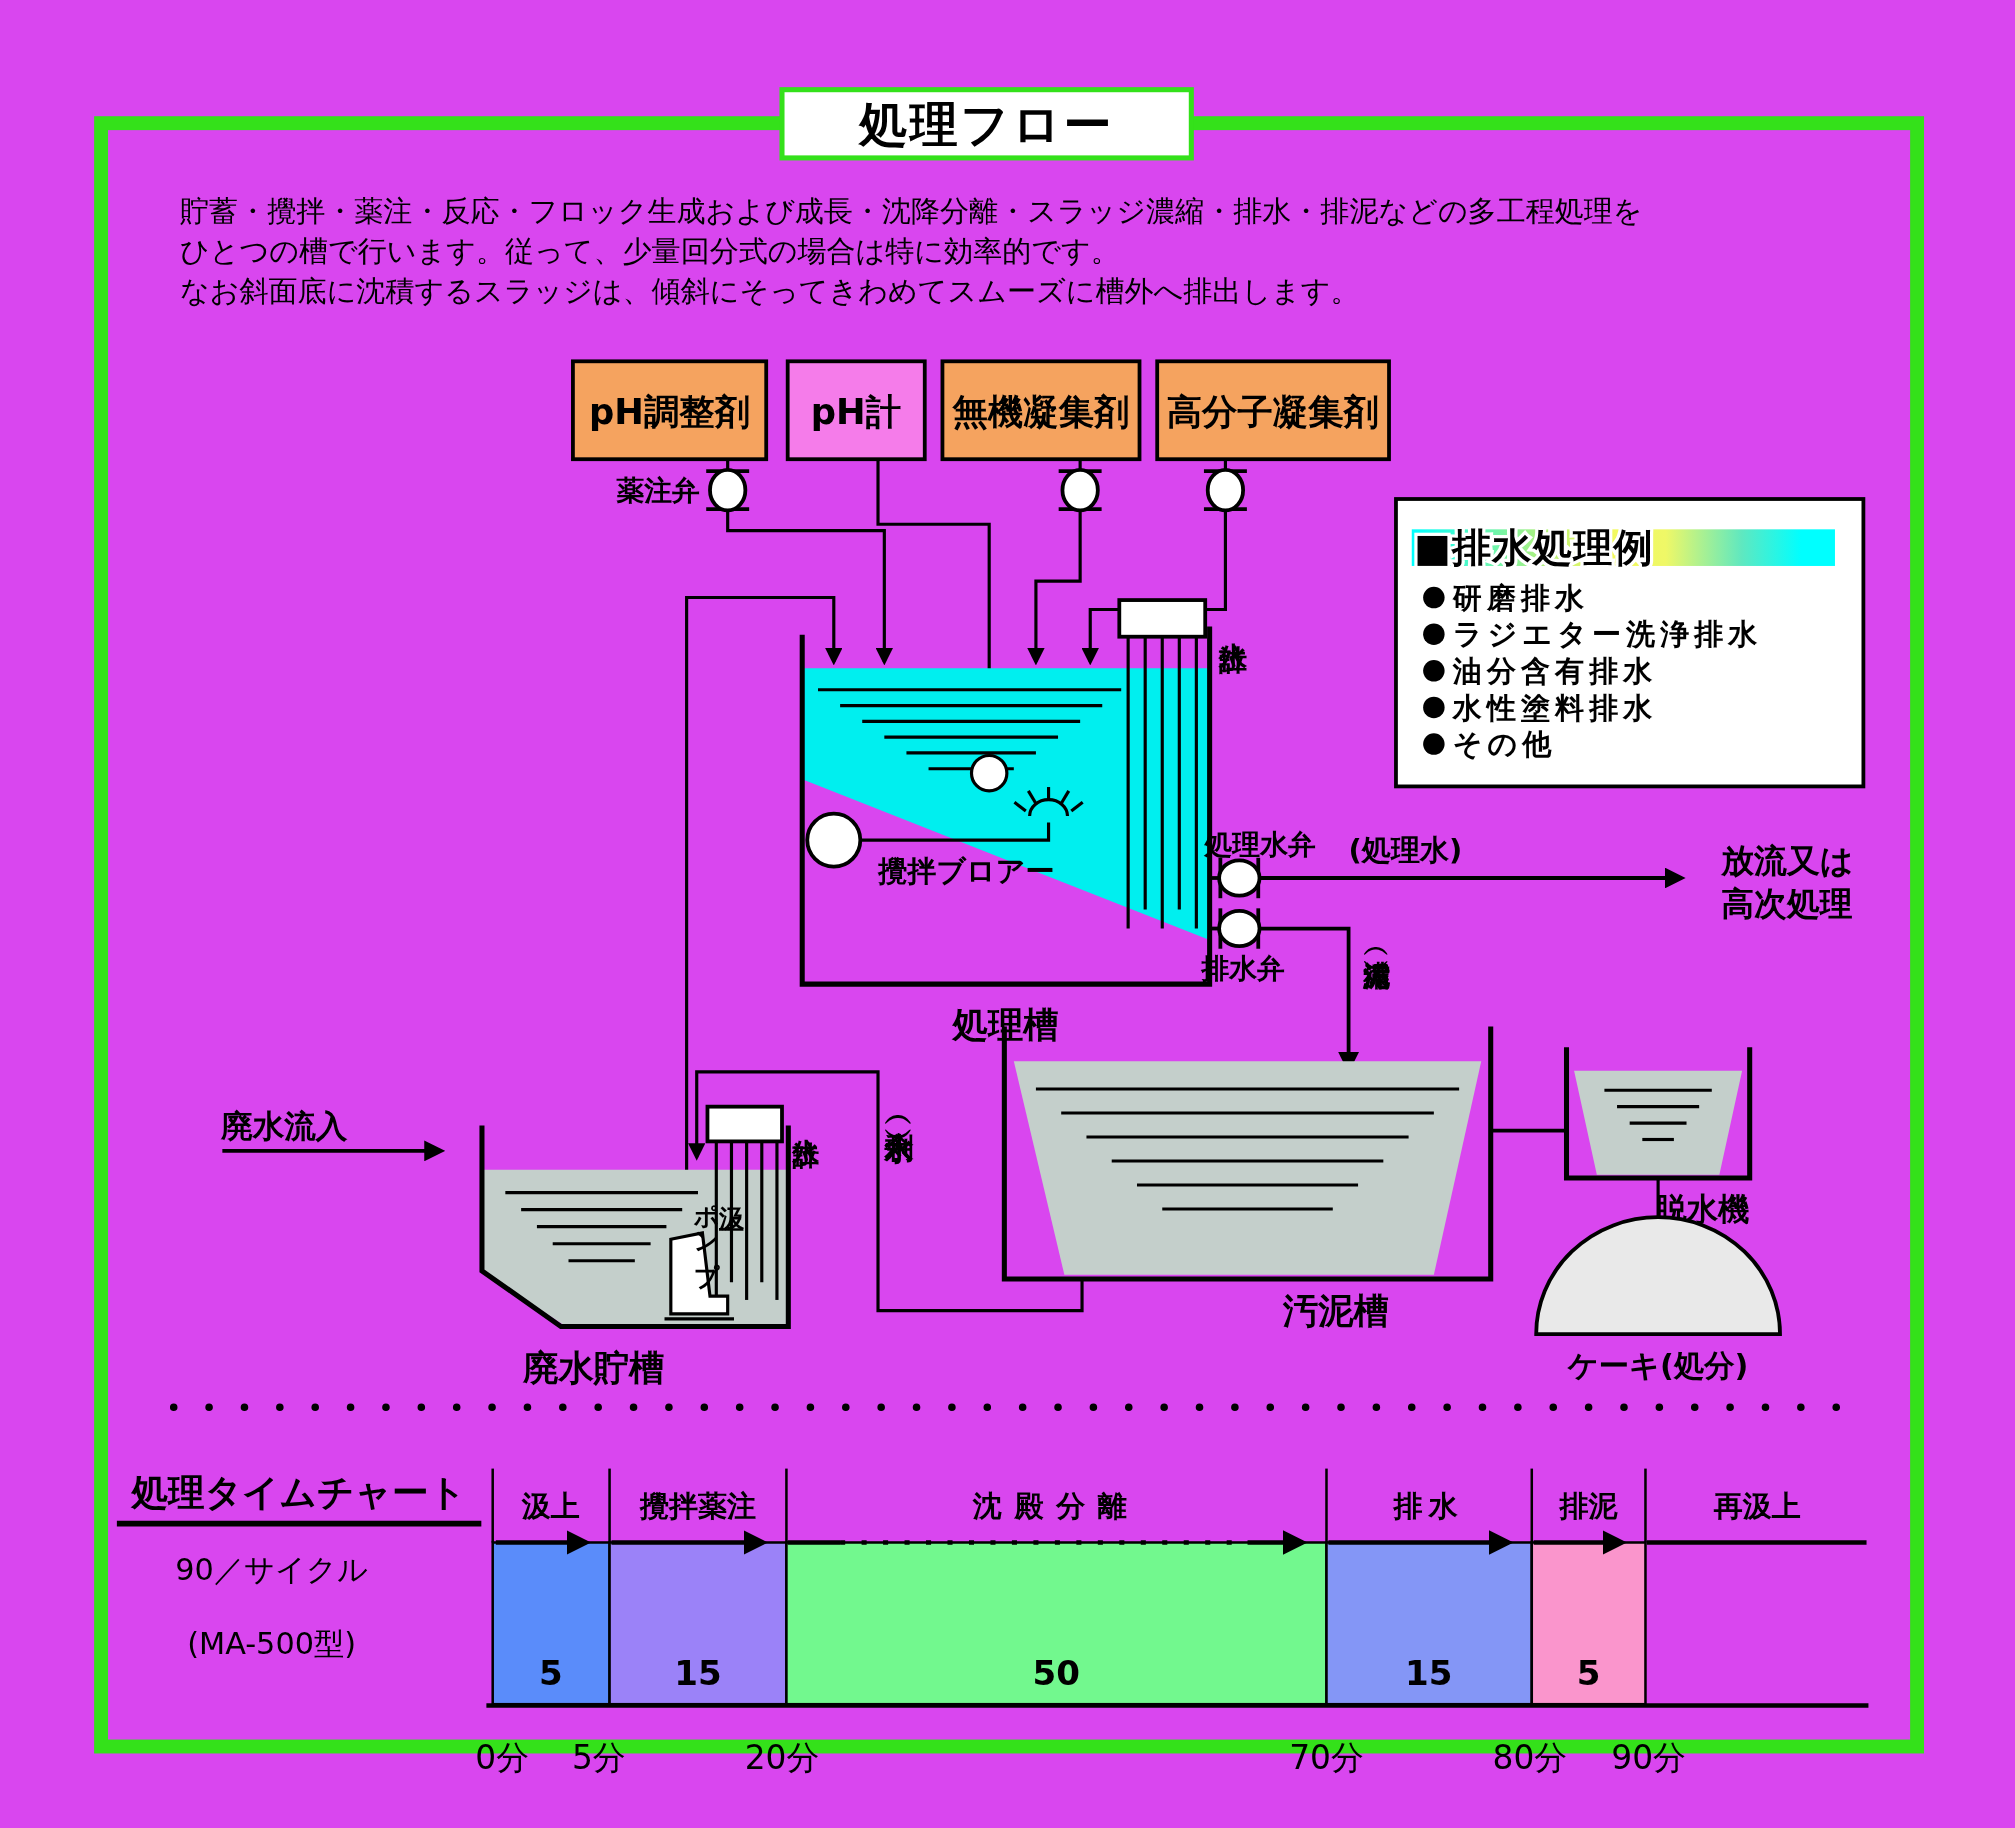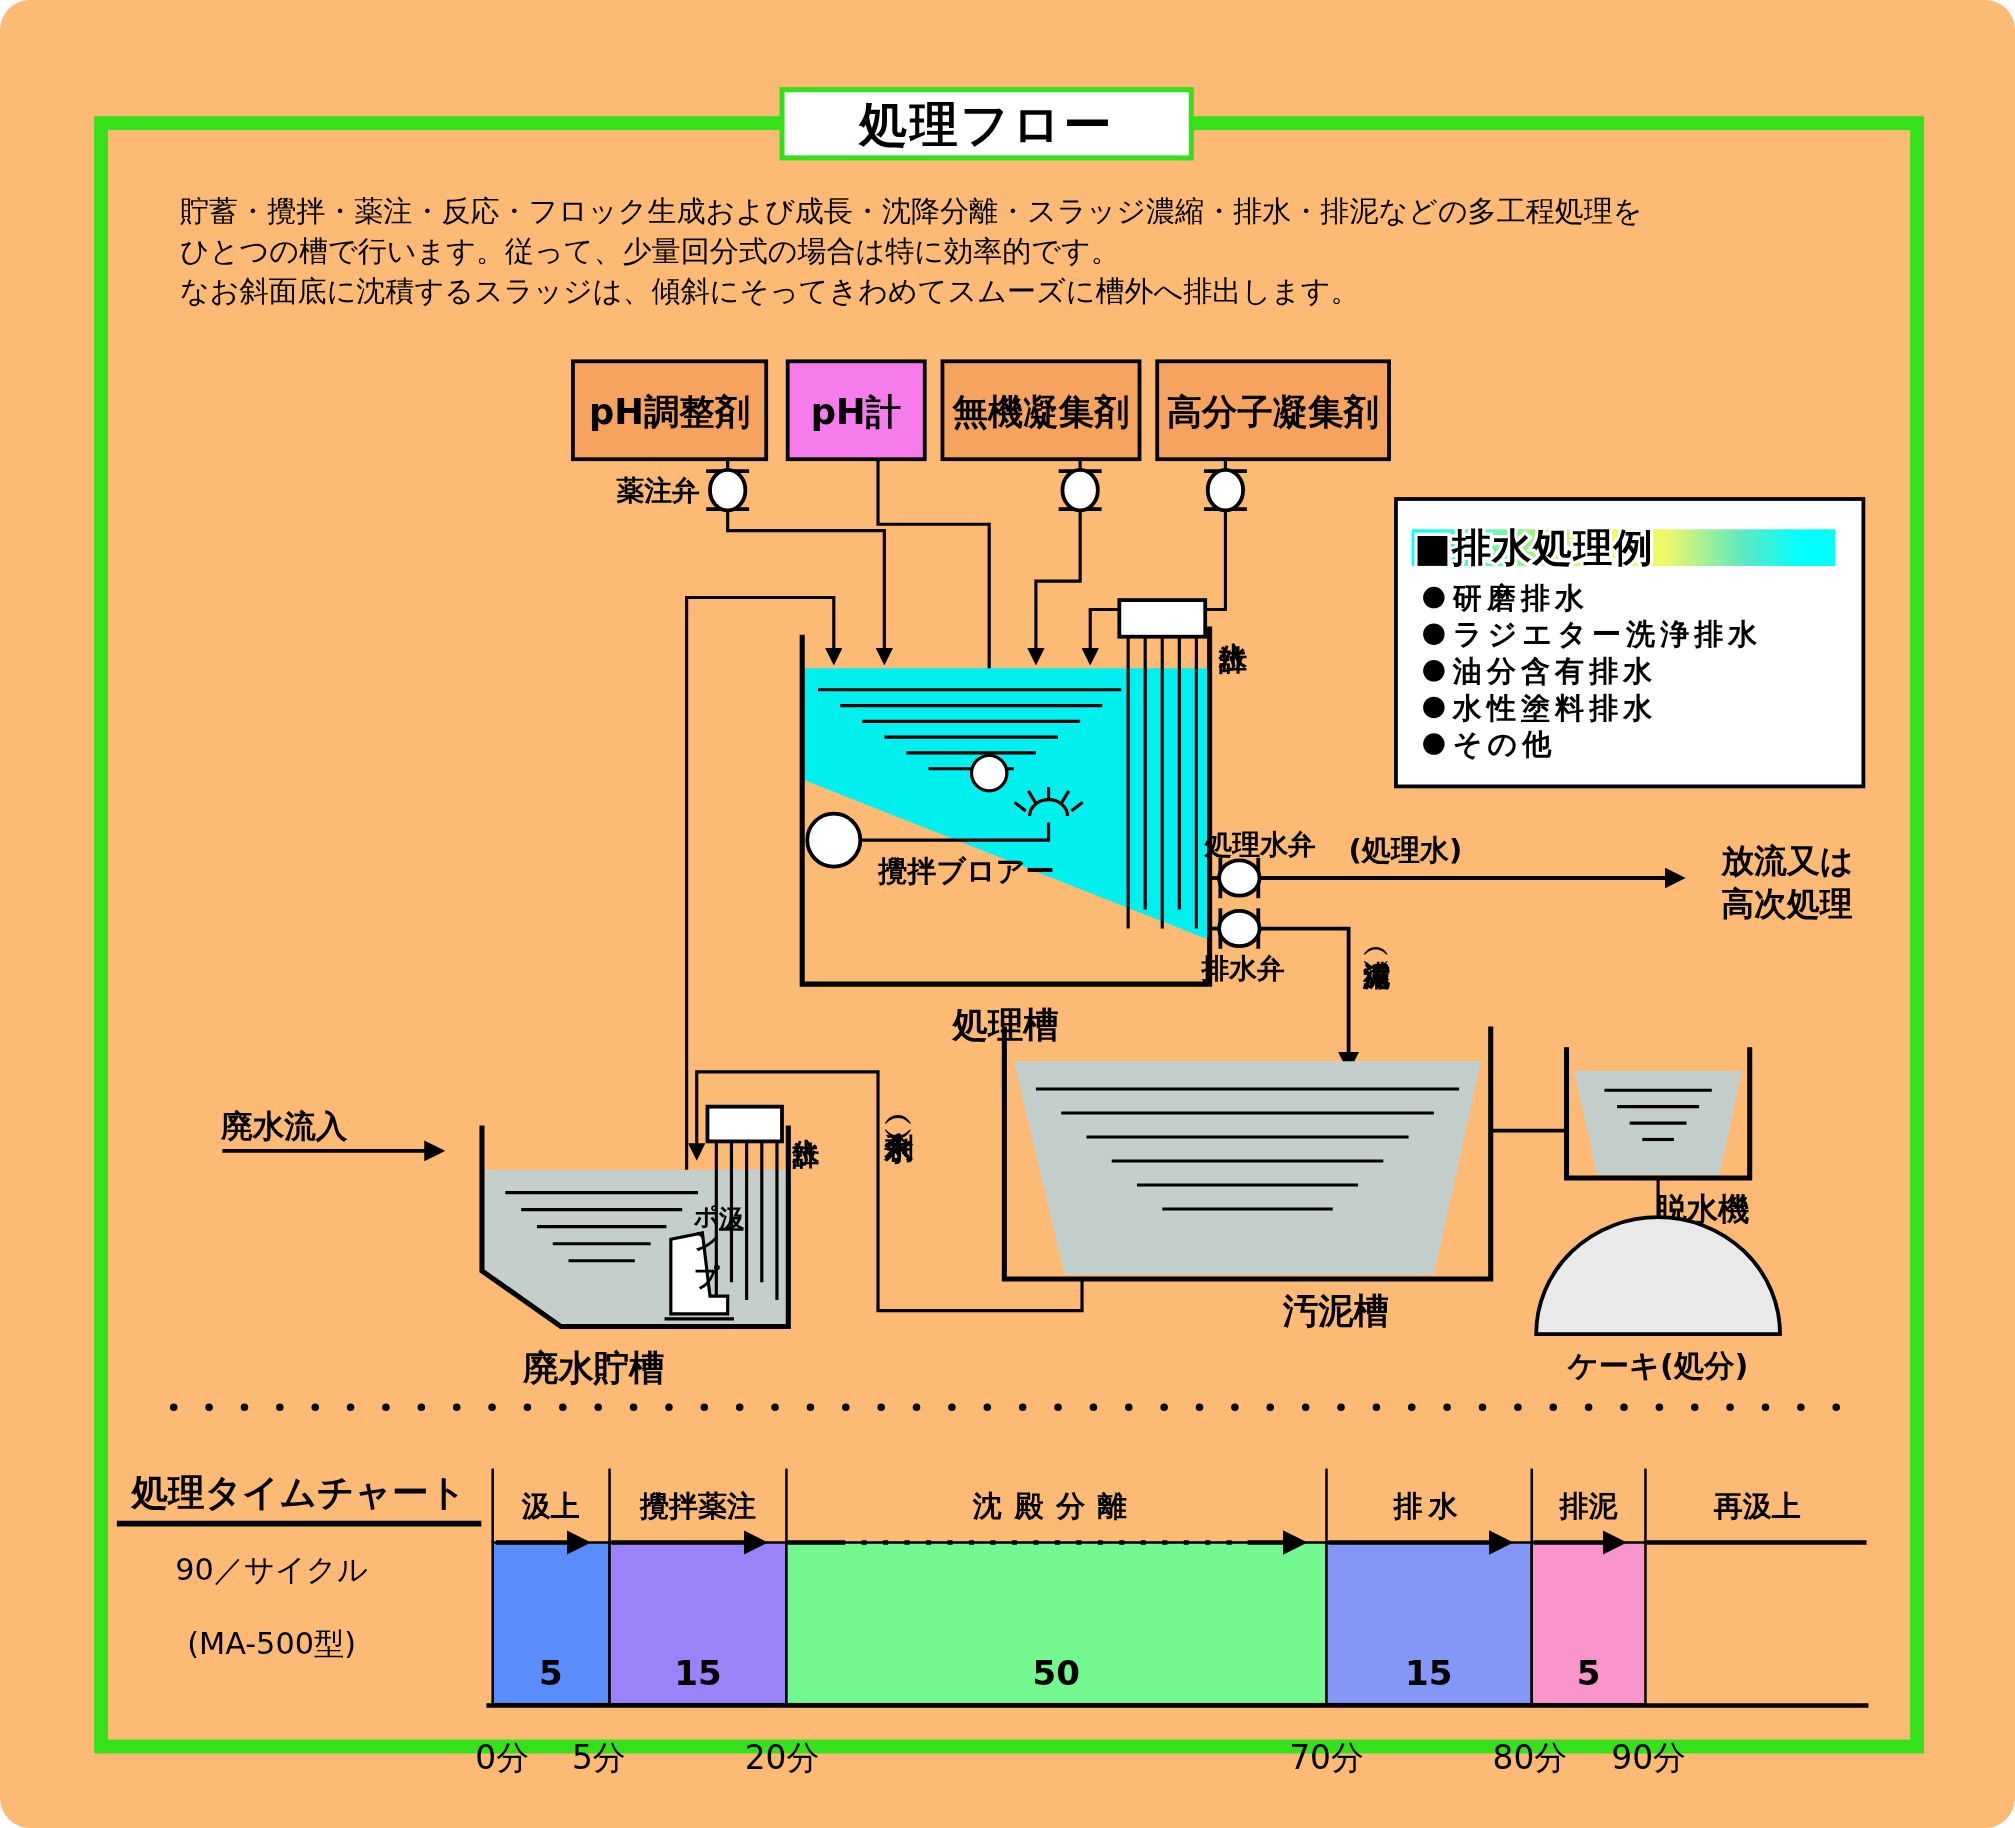--- a/index.html
+++ b/index.html
@@ -1,17 +1,17 @@
 <!DOCTYPE html>
 <html style="font-size:10px"><head>
 <meta charset="utf-8">
 <style>
   html,body{margin:0;padding:0;background:#ffffff;}
-  .canvas{position:relative;width:2015px;height:1828px;background:#fdba74;
-          font-family:"DejaVu Sans","Liberation Sans",sans-serif;border-radius:30px;}
+  .canvas{position:relative;width:2015px;height:1828px;background:#d946ef;
+          font-family:"DejaVu Sans","Liberation Sans",sans-serif;}
   svg text{font-family:"DejaVu Sans","Liberation Sans",sans-serif;fill:#000;}
   .vlabel{position:absolute;writing-mode:vertical-rl;text-orientation:mixed;
           color:#000;line-height:1.05;letter-spacing:1.3px;}
   .vcols{position:absolute;writing-mode:vertical-rl;text-orientation:mixed;color:#000;}
   .vcols span{display:block;line-height:1.0;}
 </style>
 </head>
 <body>
 
 <div class="canvas">

